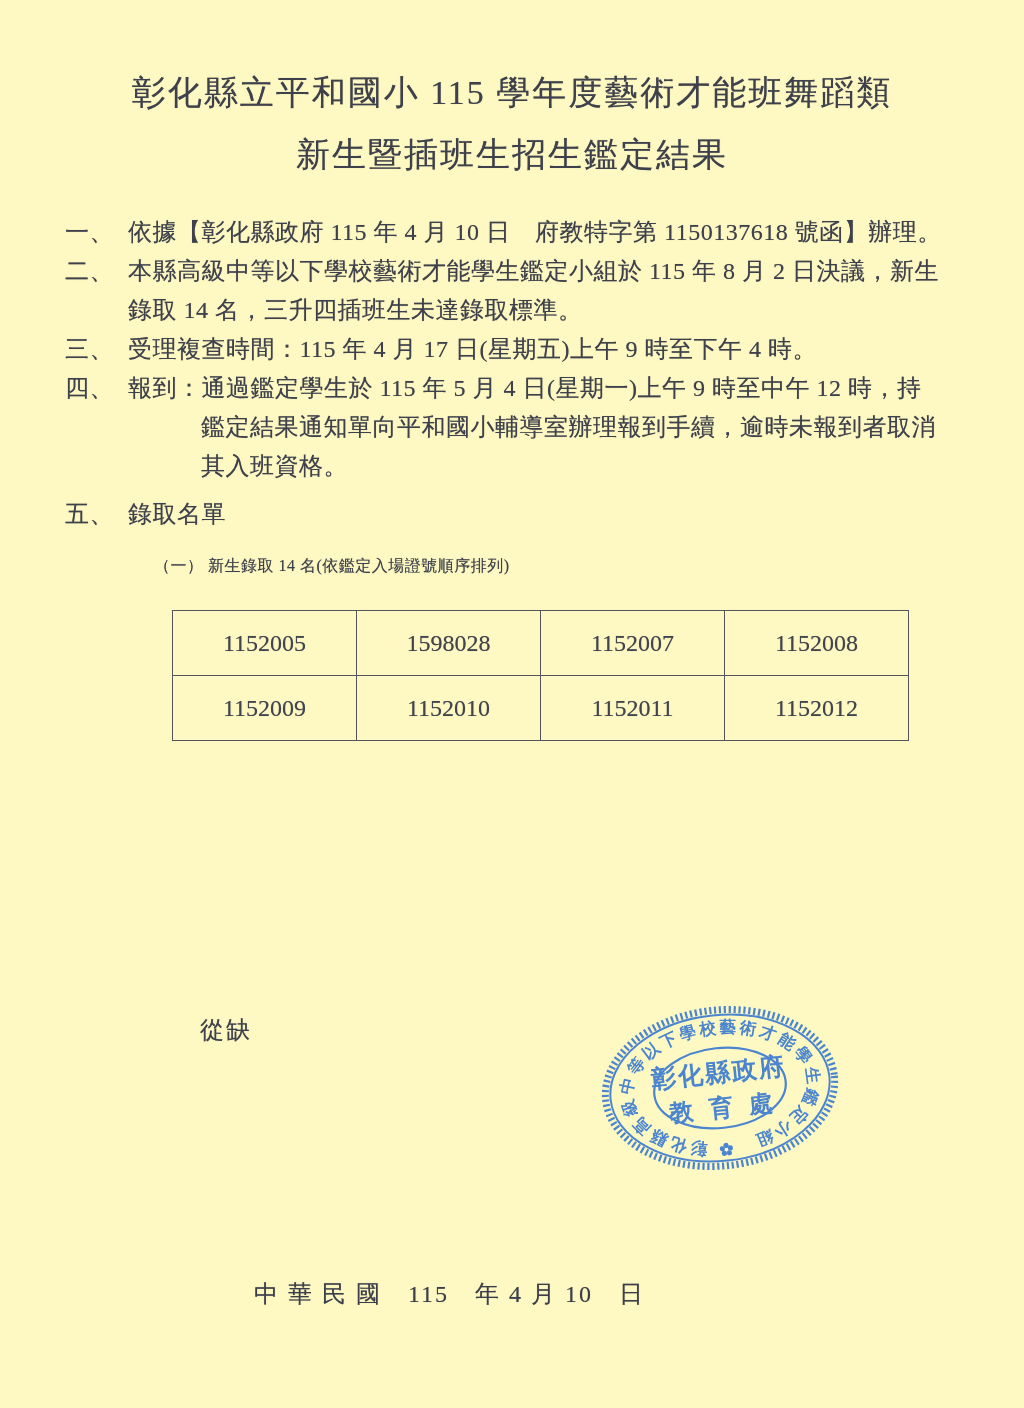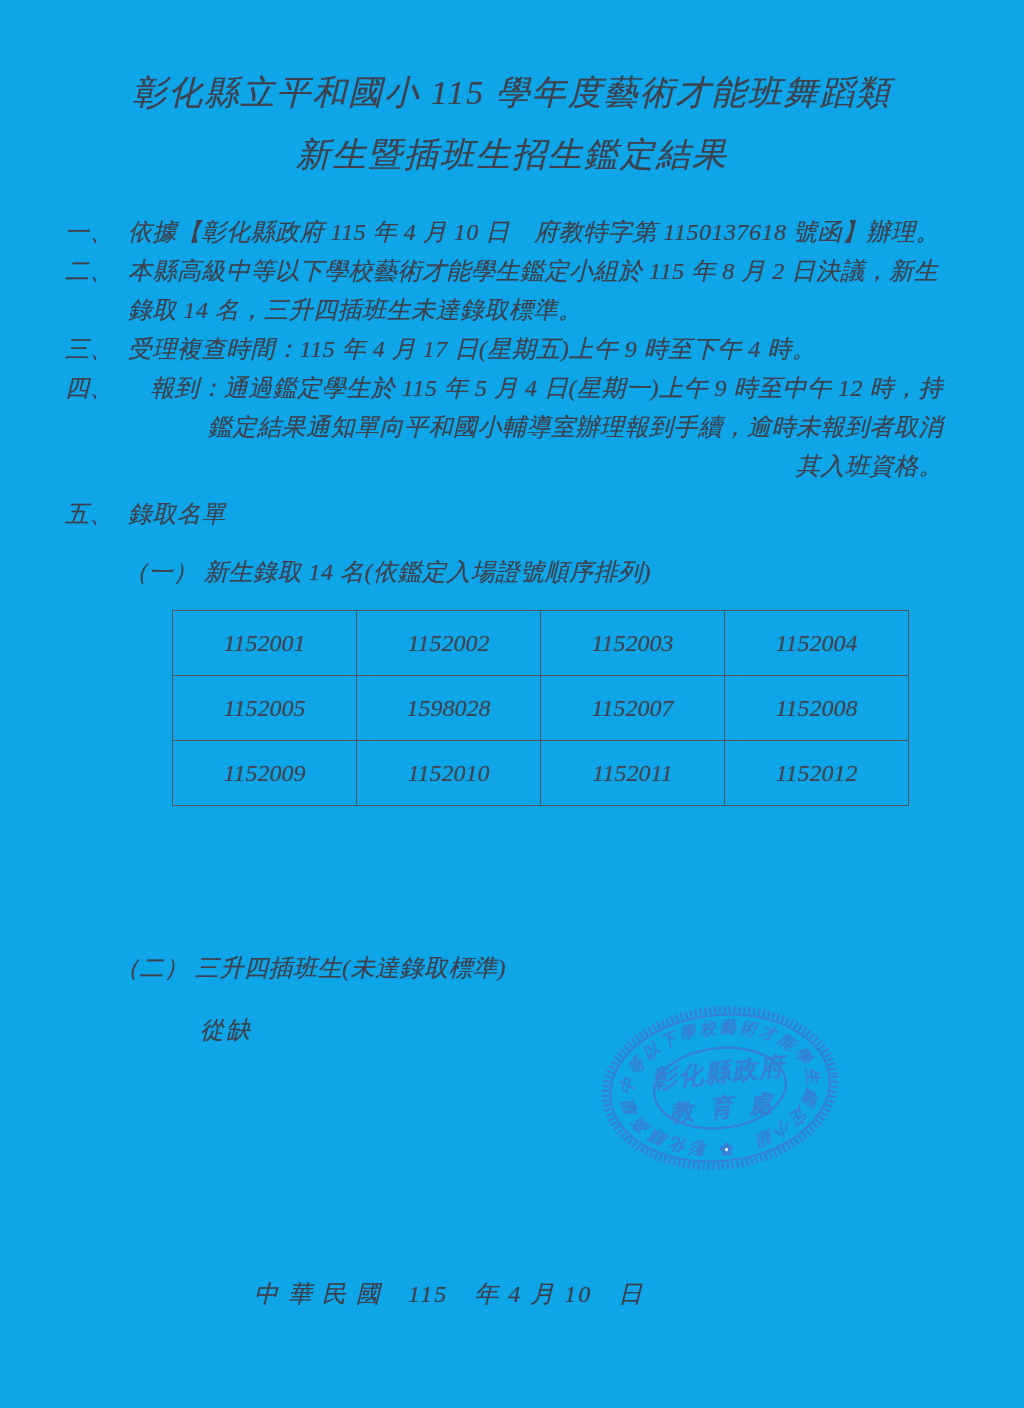--- a/index.html
+++ b/index.html
@@ -1,39 +1,38 @@
 <!DOCTYPE html>
 <html><head>
 <meta charset="utf-8">
 <style>
   html, body { margin: 0; padding: 0; background: #e8e8e8; }
   .page {
     position: relative;
     width: 1024px; height: 1408px;
     margin: 0 auto;
-    background: #0ea5e9;
+    background: #fef9c3;
     overflow: hidden;
     font-family: "Liberation Serif", "DejaVu Serif", serif;
     color: #3e414b;
-    font-style: italic;
   }
   .title-block {
     position: absolute; top: 62px; left: 0; width: 100%;
     text-align: center; font-size: 34px; letter-spacing: 2px; line-height: 62px;
   }
   .items {
     position: absolute; top: 213px; left: 65px; width: 878px;
     font-size: 24px; line-height: 39px; letter-spacing: 0.5px;
   }
   .item { display: flex; }
   .item .marker { flex: none; width: 63px; }
   .item .itext { flex: 1; }
-  .item.hang .itext { padding-left: 73px; text-indent: -73px; text-align: right; }
+  .item.hang .itext { padding-left: 73px; text-indent: -73px; }
   .item.spaced { margin-top: 9px; }
-  .sec-heading1 { position: absolute; left: 124px; top: 556px; font-size: 24px; letter-spacing: 0.5px; }
+  .sec-heading1 { position: absolute; left: 154px; top: 556px; font-size: 16px; letter-spacing: 0.5px; }
   .sec-heading2 { position: absolute; left: 115px; top: 952px; font-size: 24px; letter-spacing: 0.5px; }
   .vacant { position: absolute; left: 200px; top: 1014px; font-size: 24px; letter-spacing: 2px; }
   table.adm { position: absolute; left: 172px; top: 610px; border-collapse: collapse; }
   table.adm td {
     width: 183px; height: 64px;
     border: 1.6px solid #54555d;
     text-align: center; vertical-align: middle;
     font-size: 24px; color: #41444e;
     padding: 0;
   }
@@ -75,41 +74,34 @@
       <span class="marker">五、</span>
       <span class="itext">錄取名單</span>
     </div>
   </div>
 
   <div class="sec-heading1 soft">（一） 新生錄取 14 名(依鑑定入場證號順序排列)</div>
 
   <table class="adm soft">
     <tbody>
       <tr>
-        <td>1152001</td>
-        <td>1152002</td>
-        <td>1152003</td>
-        <td>1152004</td>
-      </tr>
-      <tr>
         <td>1152005</td>
         <td>1598028</td>
         <td>1152007</td>
         <td>1152008</td>
       </tr>
       <tr>
         <td>1152009</td>
         <td>1152010</td>
         <td>1152011</td>
         <td>1152012</td>
       </tr>
     </tbody>
   </table>
 
-  <div class="sec-heading2 soft">（二） 三升四插班生(未達錄取標準)</div>
 
   <div class="vacant soft">從缺</div>
 
   <svg class="stamp" width="264" height="194" viewBox="-132 -97 264 194">
     <g transform="rotate(-6)">
       <ellipse rx="115" ry="78" fill="none" stroke="#3c7bd1" stroke-width="7" stroke-dasharray="2.2 2.7"></ellipse>
       <ellipse rx="110" ry="73" fill="none" stroke="#3c7bd1" stroke-width="2"></ellipse>
       <ellipse rx="66" ry="40" fill="none" stroke="#3c7bd1" stroke-width="2.2"></ellipse>
       <path id="ringPath" d="M 0 55 A 88 55 0 1 1 0 -55 A 88 55 0 1 1 0.01 55" fill="none" stroke="none"></path>
       <text font-size="16.5" letter-spacing="3" fill="#3c7bd1" font-weight="600" font-family="Liberation Serif, DejaVu Serif, serif">

